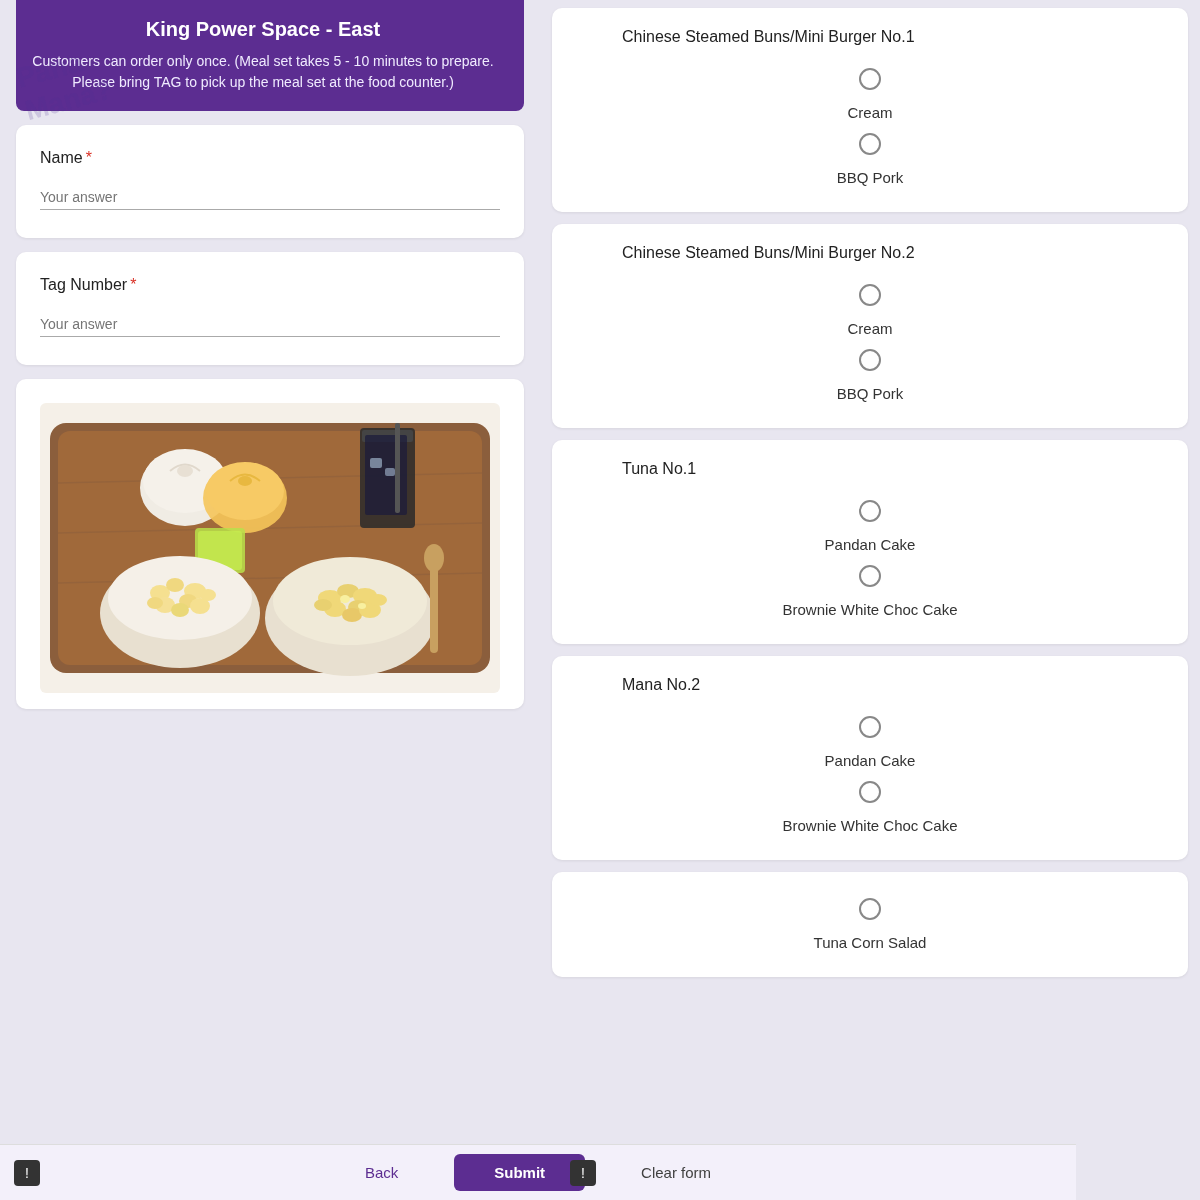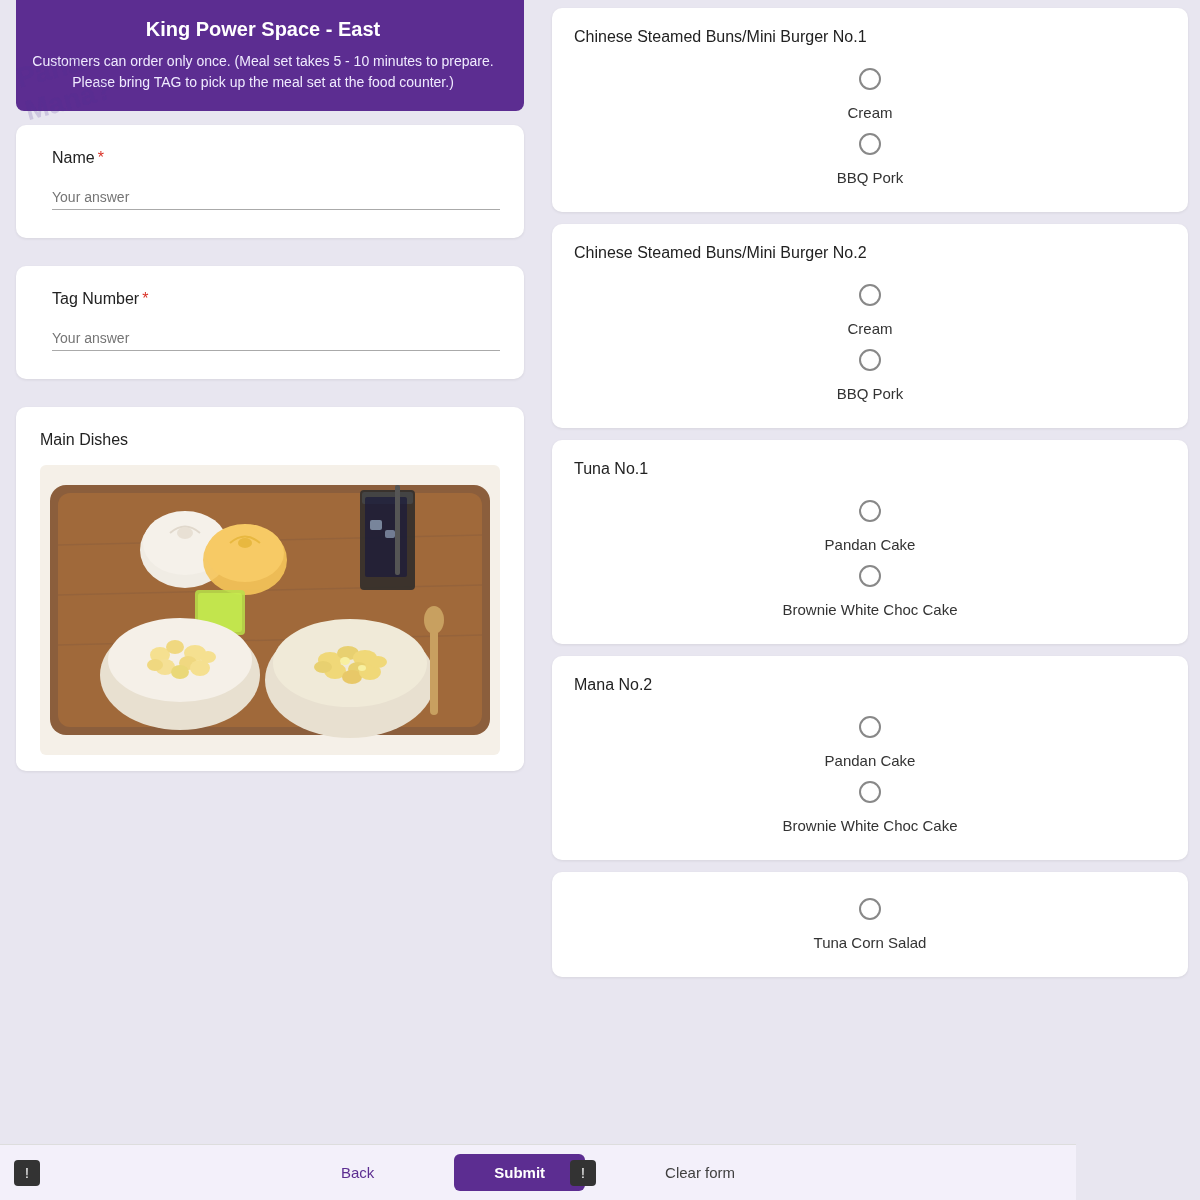--- a/index.html
+++ b/index.html
@@ -57,22 +57,22 @@
       font-size: 28px;
       font-weight: bold;
       color: rgba(80, 50, 150, 0.18);
       transform: rotate(-15deg);
       pointer-events: none;
       line-height: 1.2;
     }
     .form-card {
       background: white;
       border-radius: 10px;
-      padding: 24px 24px 28px 36px;
-      margin: 14px 16px 14px 16px;
+      padding: 24px 24px 28px 24px;
+      margin: 14px 16px 0 16px;
       box-shadow: 0 1px 3px rgba(0,0,0,0.08);
     }
     .form-label {
       font-size: 16px;
       font-weight: 500;
       color: #222;
       margin-bottom: 18px;
     }
     .required-star {
       color: #d93025;
@@ -121,20 +121,21 @@
       background: white;
       border-radius: 10px;
       padding: 20px 22px;
       box-shadow: 0 1px 3px rgba(0,0,0,0.08);
     }
     .option-card-title {
       font-size: 16px;
       font-weight: 400;
       color: #222;
       margin-bottom: 16px;
+      margin-left: 48px;
     }
     .radio-option {
       display: flex;
       align-items: center;
       gap: 14px;
       padding: 6px 0;
       font-size: 15px;
       color: #333;
       cursor: pointer;
       flex-direction: column;
@@ -155,21 +156,21 @@
     .bottom-bar {
       position: fixed;
       bottom: 0;
       left: 0;
       width: 1076px;
       height: 56px;
       background-color: #f3f0fa;
       display: flex;
       align-items: center;
       justify-content: center;
-      gap: 80px;
+      gap: 56px;
       border-top: 1px solid #ddd;
     }
     .btn-back {
       background: none;
       border: none;
       color: #5c2d91;
       font-size: 15px;
       cursor: pointer;
       font-weight: 500;
     }
@@ -245,21 +246,20 @@
     </div>
 
     <div class="form-card">
       <div class="form-label">
         <span>Tag Number</span><span class="required-star">*</span>
       </div>
       <input class="form-input" type="text" placeholder="Your answer" style="">
     </div>
 
     <div class="main-dishes-card">
-      <div class="main-dishes-title">Main Dishes</div>
       <div class="food-image-container">
 
         <svg viewBox="0 0 460 290" xmlns="http://www.w3.org/2000/svg" class="food-image-svg">
 
           <rect x="10" y="20" width="440" height="250" rx="16" fill="#8B5E3C"></rect>
           <rect x="18" y="28" width="424" height="234" rx="12" fill="#A0693A"></rect>
 
           <line x1="18" y1="80" x2="442" y2="70" stroke="#8B5E3C" stroke-width="1.5" opacity="0.5"></line>
           <line x1="18" y1="130" x2="442" y2="120" stroke="#8B5E3C" stroke-width="1.5" opacity="0.5"></line>
           <line x1="18" y1="180" x2="442" y2="170" stroke="#8B5E3C" stroke-width="1.5" opacity="0.5"></line>

